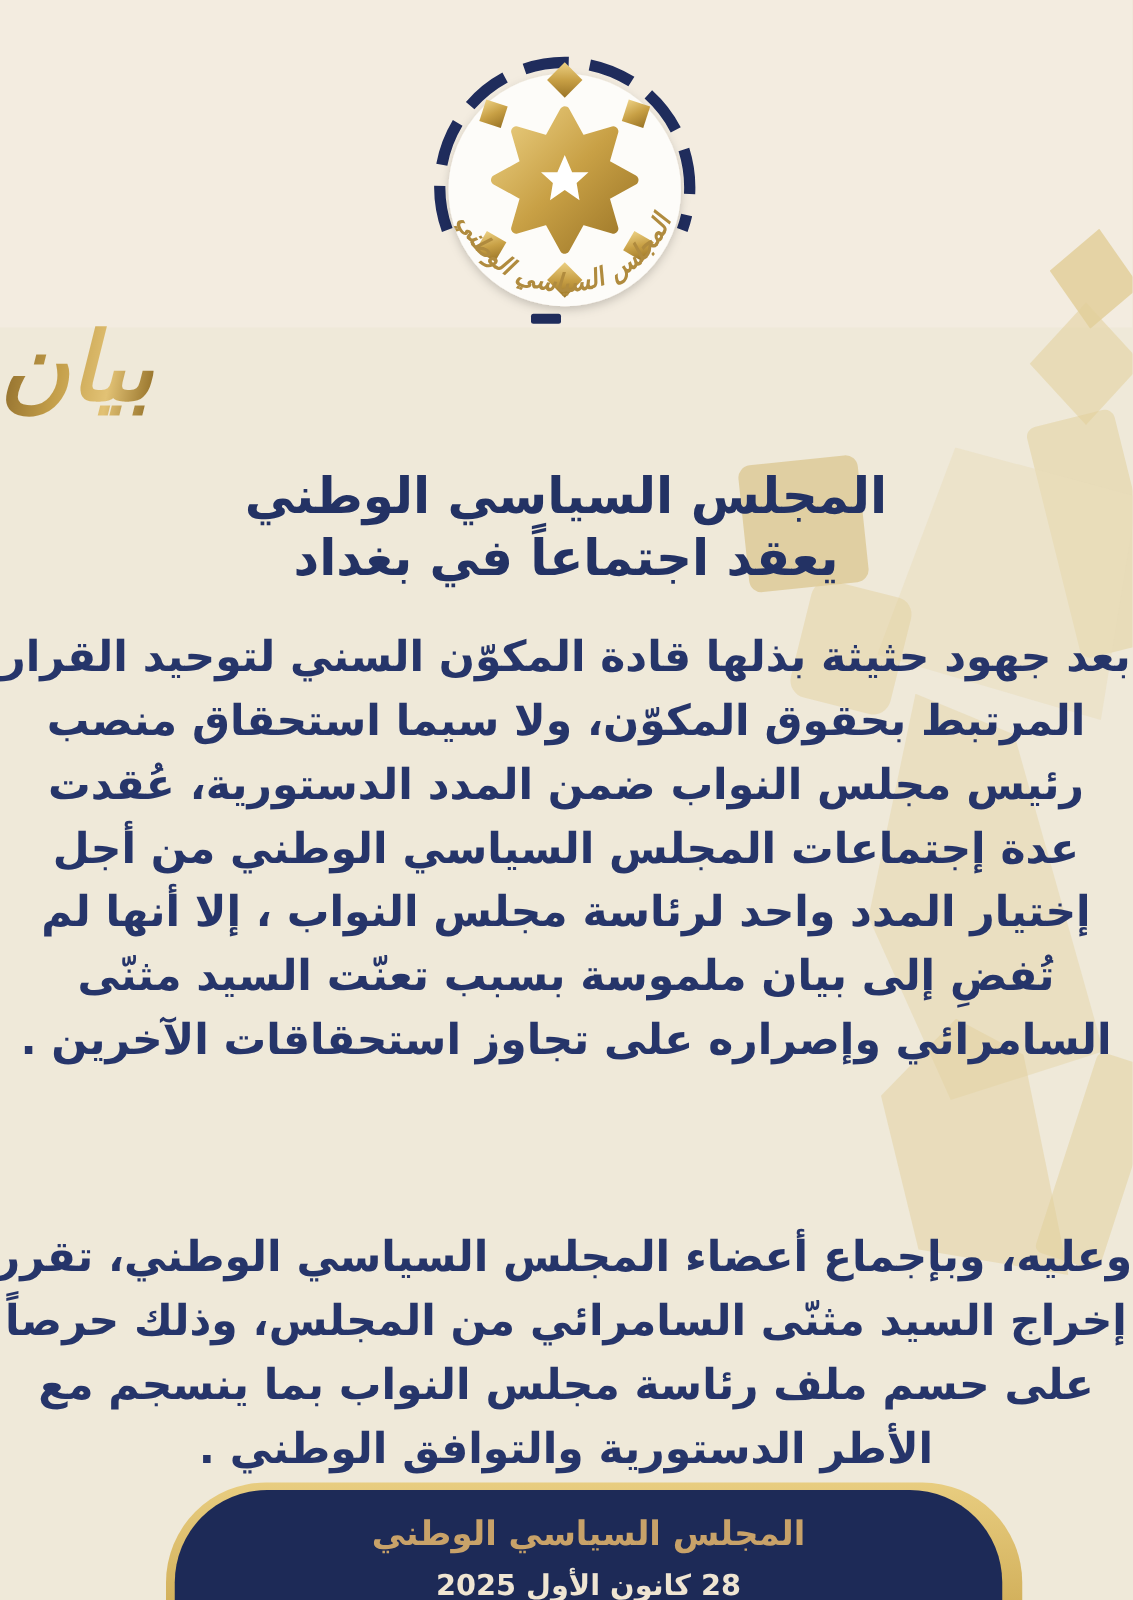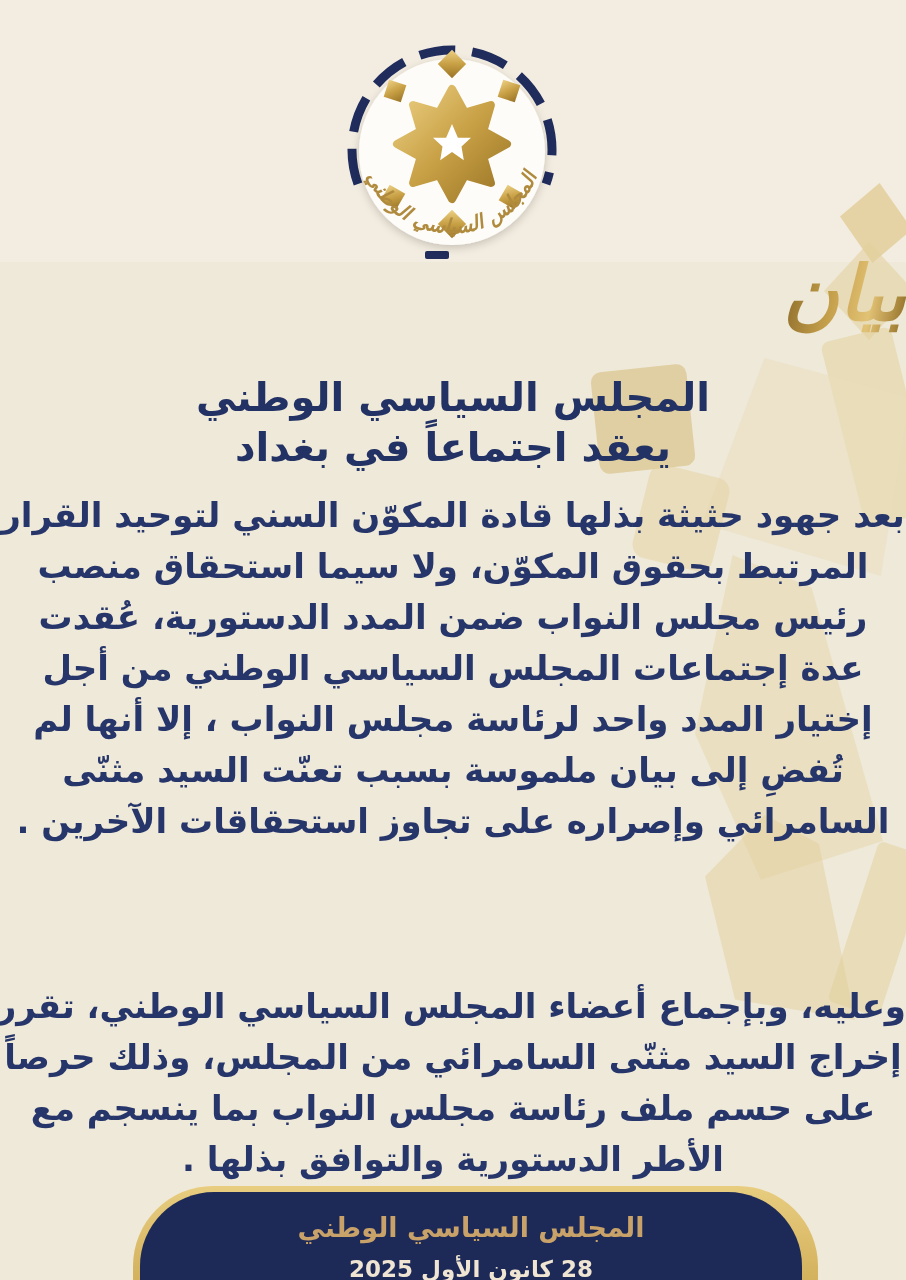--- a/index.html
+++ b/index.html
@@ -32,42 +32,42 @@
   .d7 { left:695px; top:555px; width:188px; height:325px; opacity:.38;
         clip-path:polygon(20% 0, 62% 10%, 100% 88%, 35% 100%, 0 55%); }
   .d8 { left:705px; top:815px; width:150px; height:205px; opacity:.48;
         clip-path:polygon(40% 0, 76% 14%, 100% 100%, 20% 90%, 0 30%); }
   .d9 { left:852px; top:845px; width:54px; height:168px; opacity:.5;
         transform:rotate(18deg); border-radius:6px; }
 
   .logo-wrap { position:absolute; left:340px; top:38px; z-index:2; }
 
   .bayan-wrap { position:absolute; top:252px; left:0; width:906px;
-        text-align:right; z-index:2; }
+        text-align:left; z-index:2; }
   .bayan {
     display:inline-block;
     font-family:"DejaVu Serif", serif;
     font-style:italic; font-weight:bold;
     font-size:76px; line-height:1.1;
     background:linear-gradient(100deg,#8f6d2c 5%,#c49f4a 40%,#e2c275 70%,#9c7930 95%);
     -webkit-background-clip:text; background-clip:text; color:transparent;
   }
 
   .title {
     position:absolute; top:372px; left:0; width:906px; z-index:2;
     text-align:center; color:#233264; font-weight:bold;
     font-size:40px; line-height:1.25;
   }
 
   .paragraph {
     position:absolute; left:0; width:906px; z-index:2;
     text-align:center; color:#26356a; font-weight:bold;
     font-size:34px; line-height:1.5; white-space:nowrap;
   }
-  .p1 { top:490px; }
+  .p1 { top:501px; }
   .p2 { top:952px;margin-top:29px; }
 
   .footer {
     position:absolute; left:133px; top:1186px; width:685px; height:140px; z-index:3;
     background:linear-gradient(180deg,#e8cd80,#c9a44c);
     border-radius:80px 80px 0 0;
     padding:6px 16px 0 7px;
   }
   .footer-inner {
     width:100%; height:100%;
@@ -146,21 +146,21 @@
     <div>عدة إجتماعات المجلس السياسي الوطني من أجل</div>
     <div>إختيار المدد واحد لرئاسة مجلس النواب ، إلا أنها لم</div>
     <div>تُفضِ إلى بيان ملموسة بسبب تعنّت السيد مثنّى</div>
     <div>السامرائي وإصراره على تجاوز استحقاقات الآخرين .</div>
   </div>
 
 <div class="paragraph p2">
     <div>وعليه، وبإجماع أعضاء المجلس السياسي الوطني، تقرر</div>
     <div>إخراج السيد مثنّى السامرائي من المجلس، وذلك حرصاً</div>
     <div>على حسم ملف رئاسة مجلس النواب بما ينسجم مع</div>
-    <div>الأطر الدستورية والتوافق بذلها .</div>
+    <div>الأطر الدستورية والتوافق الوطني .</div>
   </div>
 
 <div class="footer">
   <div class="footer-inner">
     <div class="footer-org">المجلس السياسي الوطني</div>
     <div class="footer-date">28 كانون الأول 2025</div>
   </div>
 </div>
 
 </body></html>

